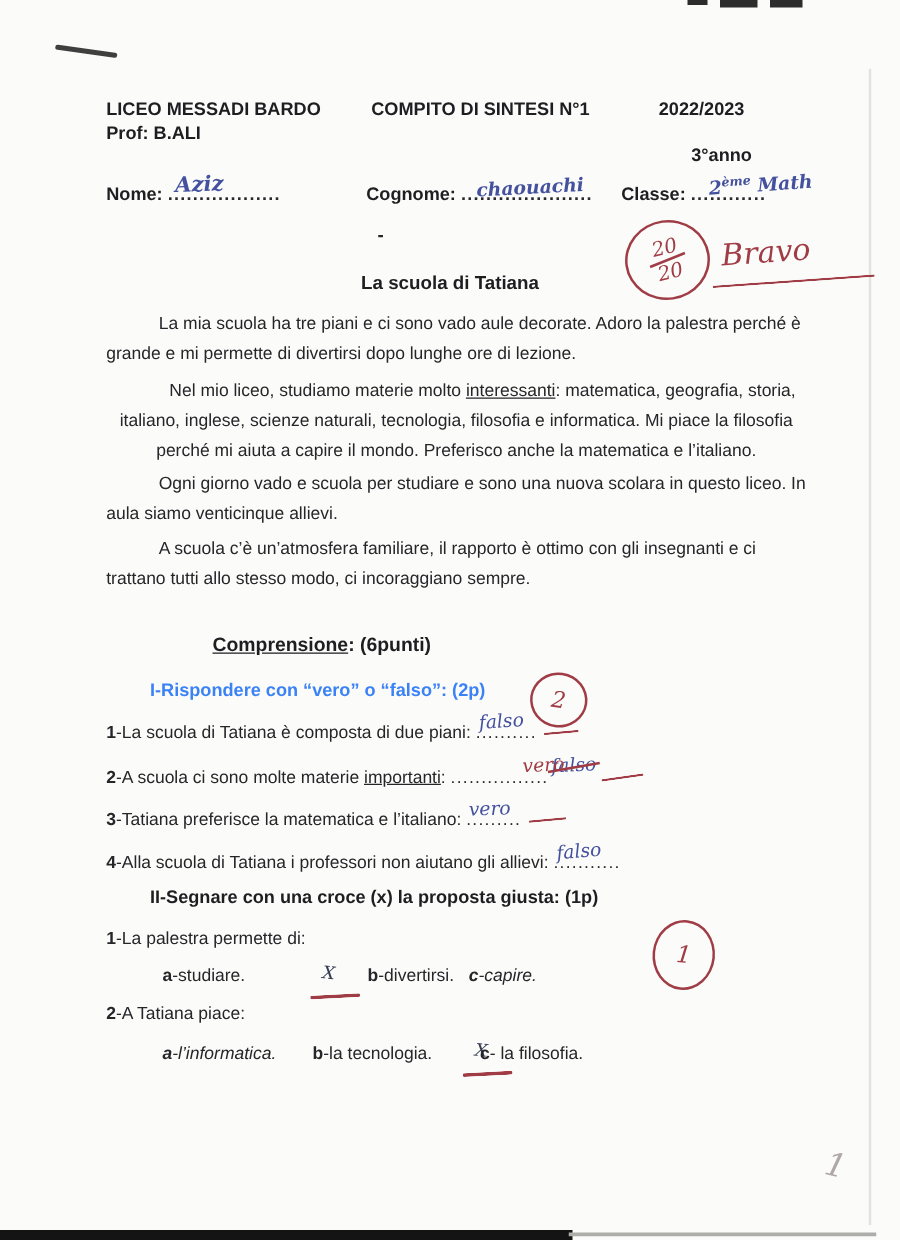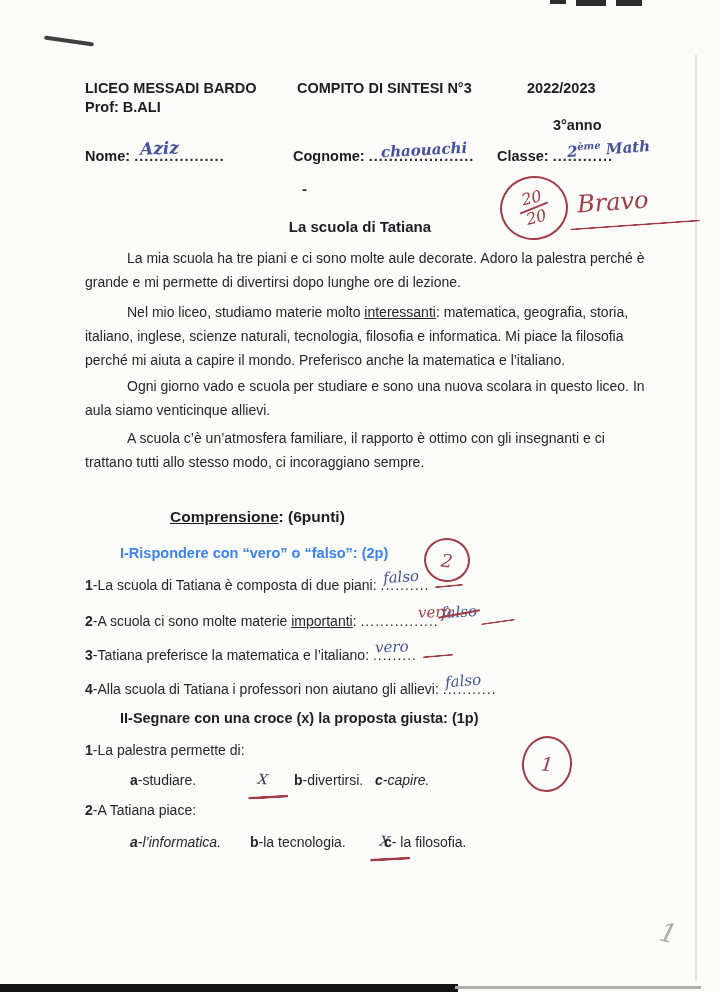--- a/index.html
+++ b/index.html
@@ -47,21 +47,21 @@
 <div class="abs" style="left:44px;top:39px;width:50px;height:4px;background:#3f3f3f;border-radius:3px;transform:rotate(8deg);"></div>
 <div class="abs" style="left:550px;top:0;width:16px;height:4px;background:#2c2c2c;"></div>
 <div class="abs" style="left:576px;top:0;width:30px;height:6px;background:#2c2c2c;"></div>
 <div class="abs" style="left:616px;top:0;width:26px;height:6px;background:#2c2c2c;"></div>
 <div class="abs scanline" style="left:695px;top:55px;width:2px;height:925px;"></div>
 <div class="abs" style="left:0;top:984px;width:458px;height:8px;background:#141414;"></div>
 <div class="abs" style="left:455px;top:986px;width:246px;height:3px;background:#adadaa;"></div>
 
 
 <div class="abs hdr" style="left:85px;top:80px;">LICEO MESSADI BARDO</div>
-<div class="abs hdr" style="left:297px;top:80px;">COMPITO DI SINTESI N°3</div>
+<div class="abs hdr" style="left:297px;top:80px;">COMPITO DI SINTESI N°1</div>
 <div class="abs hdr" style="left:527px;top:80px;">2022/2023</div>
 
 
 <div class="abs hdr" style="left:85px;top:99px;">Prof: B.ALI</div>
 <div class="abs hdr" style="left:553px;top:117px;">3°anno</div>
 
 
 <div class="abs hdr" style="left:85px;top:148px;">
   <span>Nome:</span>
   <span class="ans">
@@ -97,22 +97,22 @@
 <div class="abs hw ink-red" style="left:577px;top:188px;font-size:24px;transform:rotate(-4deg);">Bravo</div>
 <div class="abs" style="left:570px;top:224px;width:130px;border-top:2.5px solid #a03c46;border-radius:2px;transform:rotate(-4deg);"></div>
 
 
 <div class="abs b" style="left:302px;top:180px;font-size:15px;">-</div>
 
 
 <div class="abs b" style="left:0;top:218px;width:720px;text-align:center;font-size:15px;color:#1e1e22;">La scuola di Tatiana</div>
 
 
-<div class="abs para" style="left:85px;top:246px;width:560px;">La mia scuola ha tre piani e ci sono molte aule decorate. Adoro la palestra perché è grande e mi permette di divertirsi dopo lunghe ore di lezione.</div>
-<div class="abs para" style="left:85px;top:300px;width:560px;">
+<div class="abs para" style="left:85px;top:246px;width:560px;">La mia scuola ha tre piani e ci sono vado aule decorate. Adoro la palestra perché è grande e mi permette di divertirsi dopo lunghe ore di lezione.</div>
+<div class="abs para" style="left:85px;top:300px;width:560px;text-align:center;">
   <span>Nel mio liceo, studiamo materie molto </span><span class="u">interessanti</span><span>: matematica, geografia, storia, italiano, inglese, scienze naturali, tecnologia, filosofia e informatica. Mi piace la filosofia perché mi aiuta a capire il mondo. Preferisco anche la matematica e l’italiano.</span>
 </div>
 <div class="abs para" style="left:85px;top:374px;width:560px;">Ogni giorno vado e scuola per studiare e sono una nuova scolara in questo liceo. In aula siamo venticinque allievi.</div>
 <div class="abs para" style="left:85px;top:426px;width:560px;">A scuola c’è un’atmosfera familiare, il rapporto è ottimo con gli insegnanti e ci trattano tutti allo stesso modo, ci incoraggiano sempre.</div>
 
 
 <div class="abs b" style="left:170px;top:508px;font-size:15.5px;color:#1e1e22;">
   <span class="u">Comprensione</span><span>: (6punti)</span>
 </div>
 

